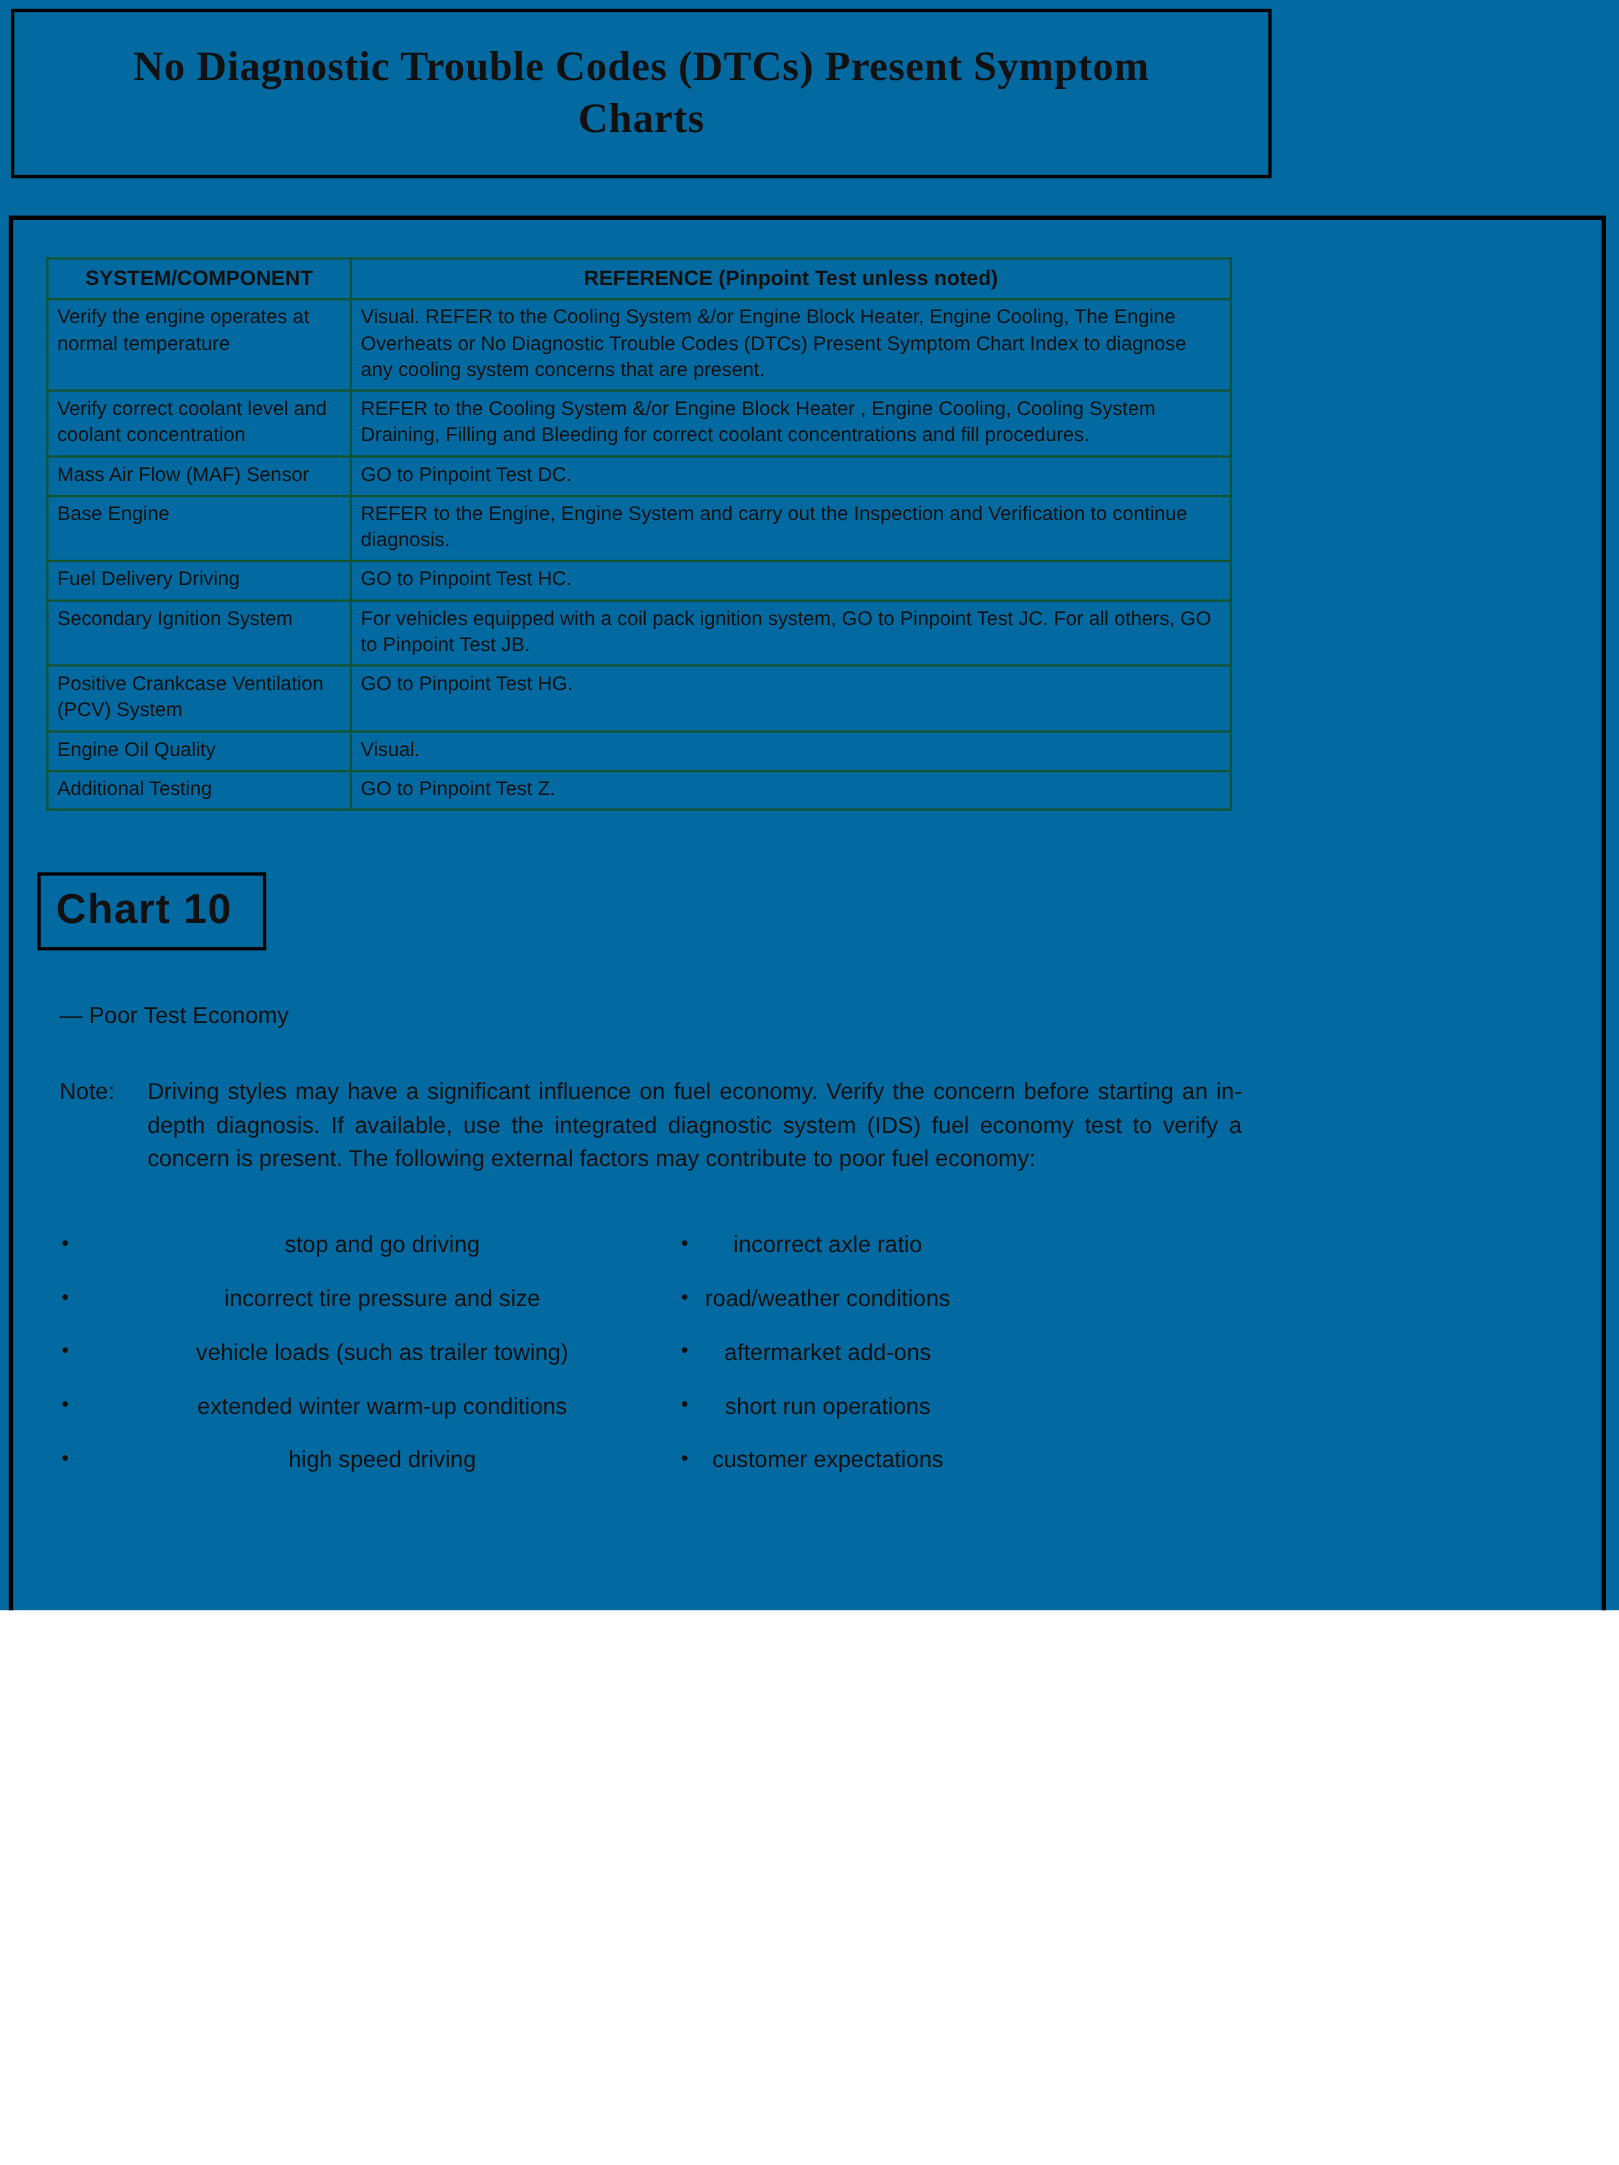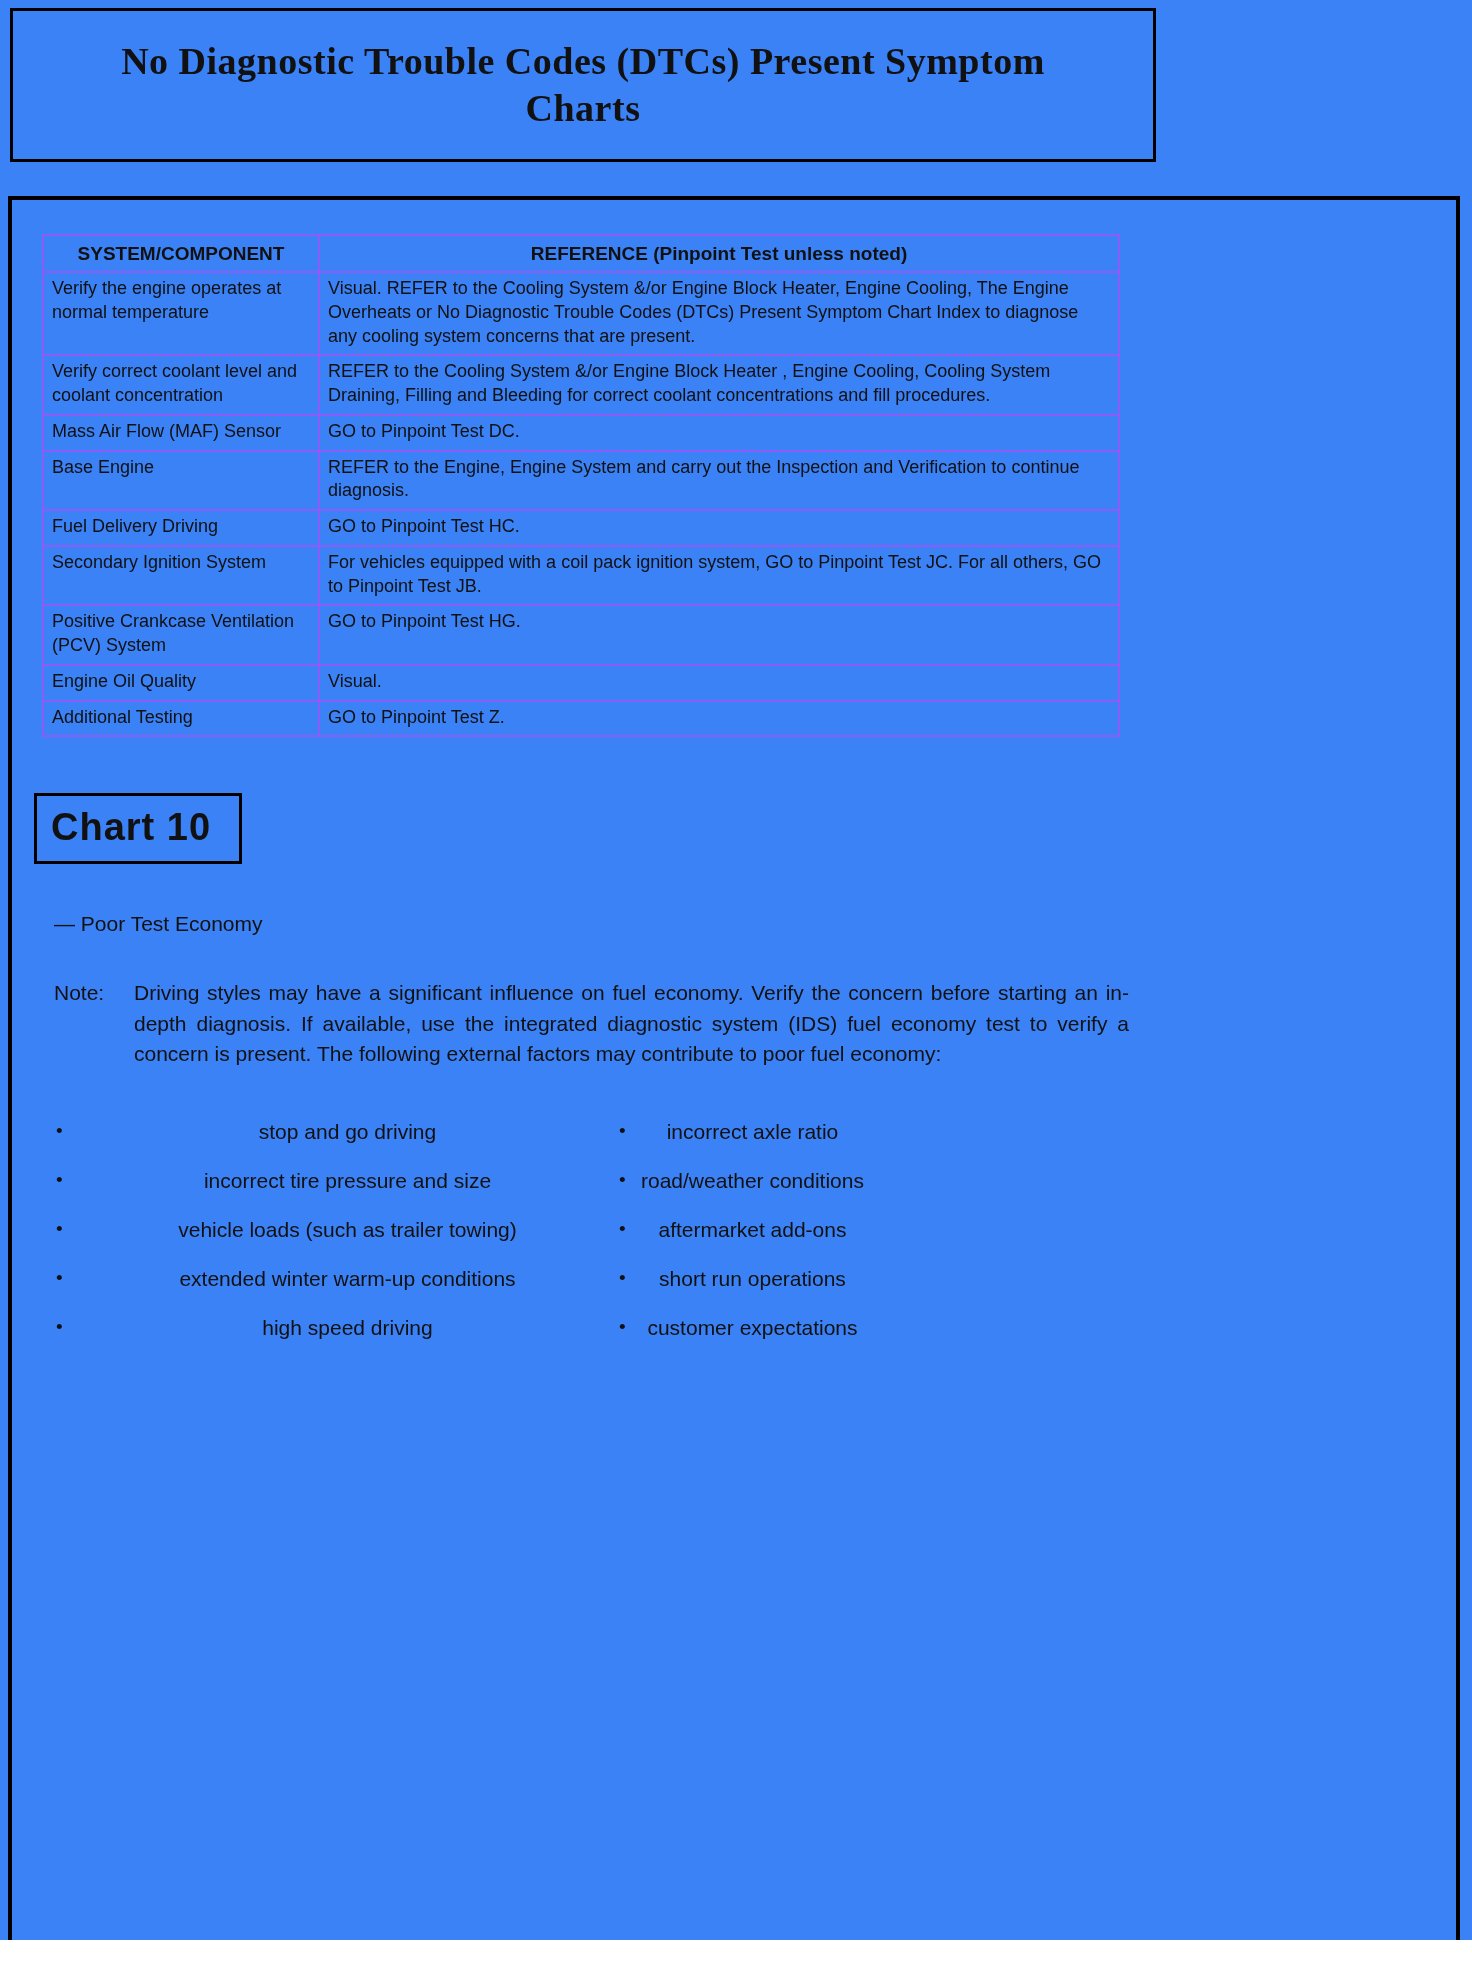--- a/index.html
+++ b/index.html
@@ -3,22 +3,22 @@
 <meta charset="utf-8">
 <style>
   html, body {
     margin: 0;
     padding: 0;
     background: #ffffff;
   }
   .page {
     position: relative;
     width: 1472px;
-    height: 1940px;
-    background: #3b82f6;
+    height: 1464px;
+    background: #0369a1;
     color: #111;
     font-family: "Liberation Sans", sans-serif;
     overflow: hidden;
   }
 
   
   .title-box {
     position: absolute;
     left: 10px;
     top: 8px;
@@ -55,21 +55,21 @@
   
   table.symptom-table {
     border-collapse: collapse;
     margin: 34px 0 0 30px;
     width: 1076px;
     table-layout: fixed;
     border: 2px solid #000;
   }
   table.symptom-table th,
   table.symptom-table td {
-    border: 2px solid #8b5cf6;
+    border: 2px solid #14532d;
     padding: 4px 10px 6px 8px;
     font-size: 18px;
     line-height: 1.32;
     vertical-align: top;
     text-align: left;
     word-wrap: break-word;
   }
   table.symptom-table th {
     text-align: center;
     font-weight: bold;

